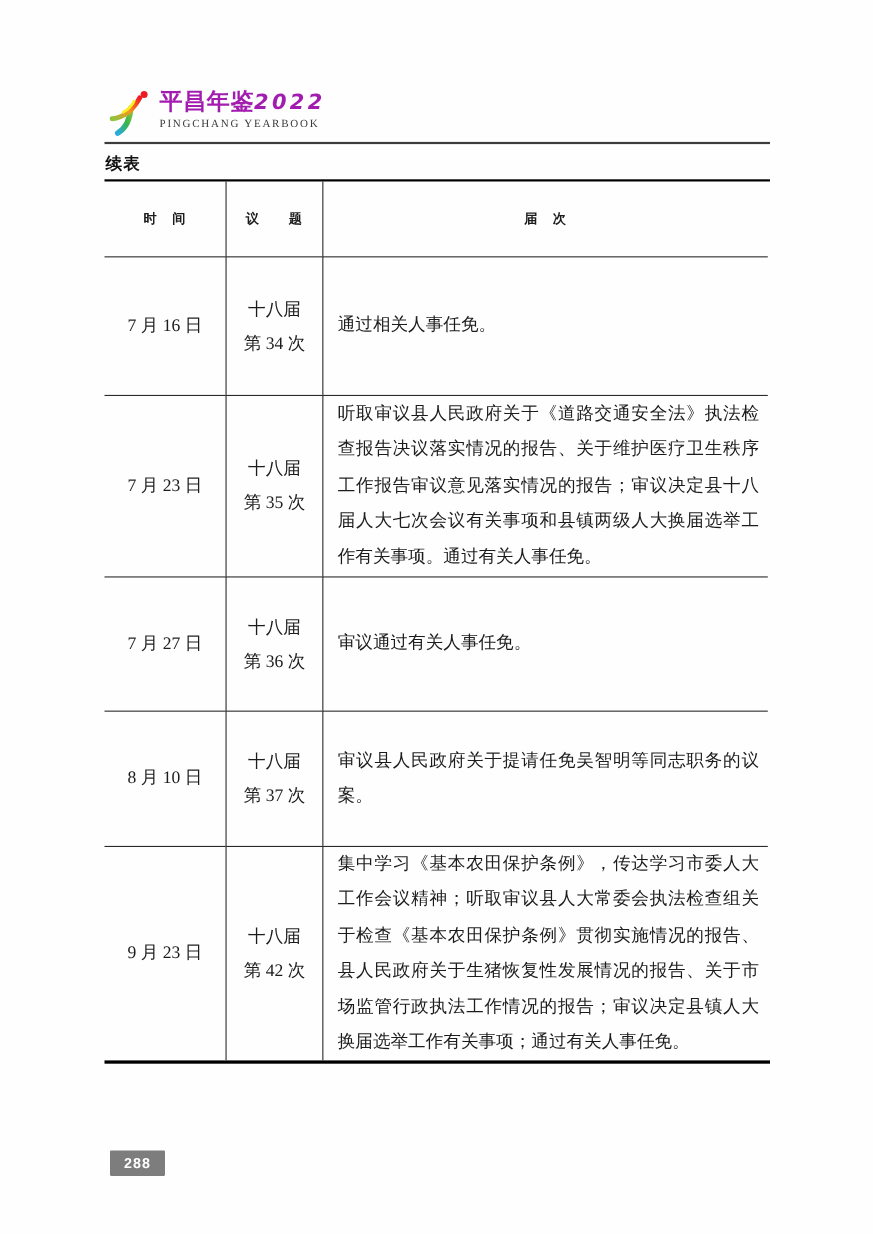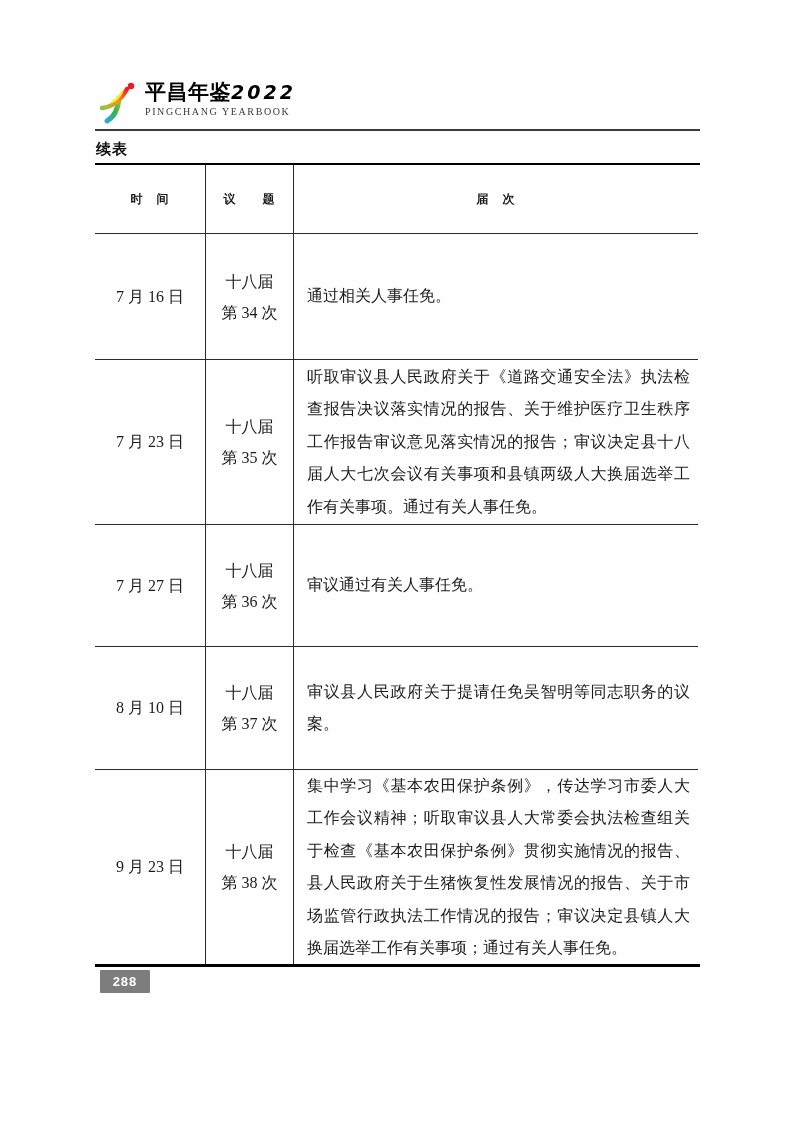--- a/index.html
+++ b/index.html
@@ -10,21 +10,21 @@
     color:#1c1c1c;
     position:relative;
     overflow:hidden;
   }
   .page { position:absolute; inset:0; background:#fefefe; }
 
   
   .brand { position:absolute; left:98px; top:80px; display:flex; align-items:flex-start; gap:7px; }
   .logo-icon { width:40px; height:44px; flex:0 0 auto; }
   .brand-text { display:flex; flex-direction:column; }
-  .brand-title { font-size:21px; font-weight:bold; letter-spacing:0.5px; line-height:24px; color:#000000; white-space:nowrap; }
+  .brand-title { font-size:21px; font-weight:bold; letter-spacing:0.5px; line-height:24px; color:#a21caf; white-space:nowrap; }
   .brand-title .year { font-style:italic; letter-spacing:3px; font-family:"DejaVu Sans","Liberation Sans",sans-serif; font-size:19px; }
   .brand-subtitle { font-size:10px; letter-spacing:1.6px; color:#3a3a3a; margin-top:2px; white-space:nowrap; }
 
   .header-rule { position:absolute; left:95px; top:129px; width:605px; height:0; border-top:2px solid #3c3c3c; }
 
   .continued-label { position:absolute; left:96px; top:140px; font-size:15px; font-weight:bold; color:#111; letter-spacing:1px; }
 
   
   .mtable {
     position:absolute; left:95px; top:163px; width:605px;
@@ -39,21 +39,21 @@
   .cell.rowline { border-top:1px solid #2a2a2a; }
   .cell.hdr { font-weight:bold; font-size:12px; letter-spacing:1px; }
   .cell.session { flex-direction:column; }
   .cell.session span { display:block; line-height:31px; white-space:nowrap; }
   .cell.topic { justify-content:center; padding:2px 8px 2px 13px; }
   .cell.topic p { width:100%; text-align:justify; text-align-last:left; line-height:32.5px; margin:0; }
   .cell.topic.single p { text-align:left; }
 
   
   .page-badge {
-    position:absolute; left:100px; top:970px; width:50px; height:23px;
+    position:absolute; left:100px; top:1046px; width:50px; height:23px;
     background:#7d7d7d; color:#fff;
     font-family:"Liberation Sans","DejaVu Sans",sans-serif;
     font-size:13px; font-weight:bold; letter-spacing:1px;
     display:flex; align-items:center; justify-content:center;
     border-radius:1px;
   }
 </style>
 </head>
 <body>
 
@@ -128,21 +128,21 @@
       <span>十八届</span>
       <span>第 37 次</span>
     </div>
     <div class="cell rowline sep topic">
       <p>审议县人民政府关于提请任免吴智明等同志职务的议案。</p>
     </div>
 
     <div class="cell rowline">9 月 23 日</div>
     <div class="cell rowline sep session">
       <span>十八届</span>
-      <span>第 38 次</span>
+      <span>第 42 次</span>
     </div>
     <div class="cell rowline sep topic">
       <p>集中学习《基本农田保护条例》，传达学习市委人大工作会议精神；听取审议县人大常委会执法检查组关于检查《基本农田保护条例》贯彻实施情况的报告、县人民政府关于生猪恢复性发展情况的报告、关于市场监管行政执法工作情况的报告；审议决定县镇人大换届选举工作有关事项；通过有关人事任免。</p>
     </div>
 
   </div>
 
   <div class="page-badge">288</div>
 
 </div>

